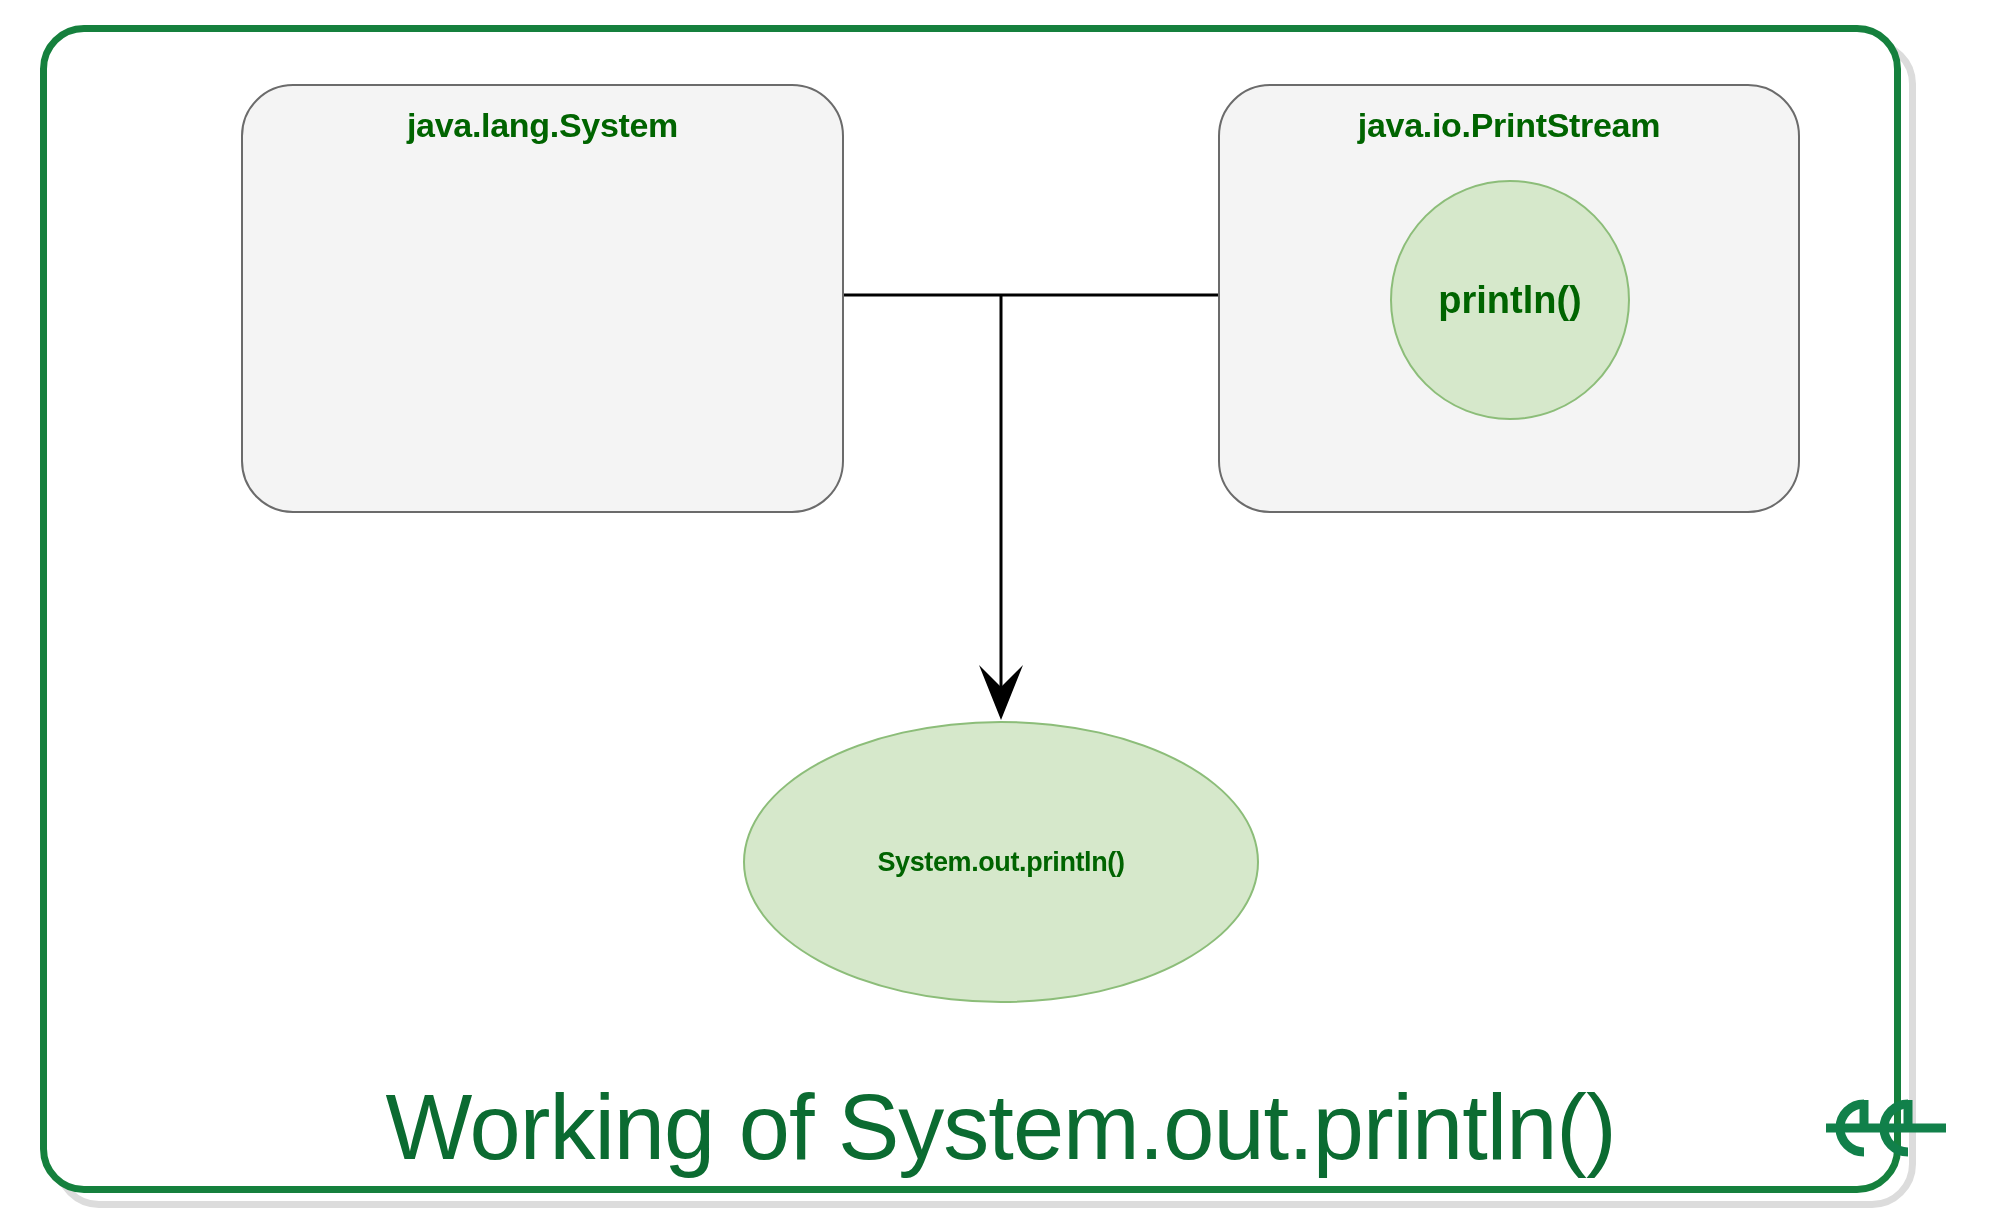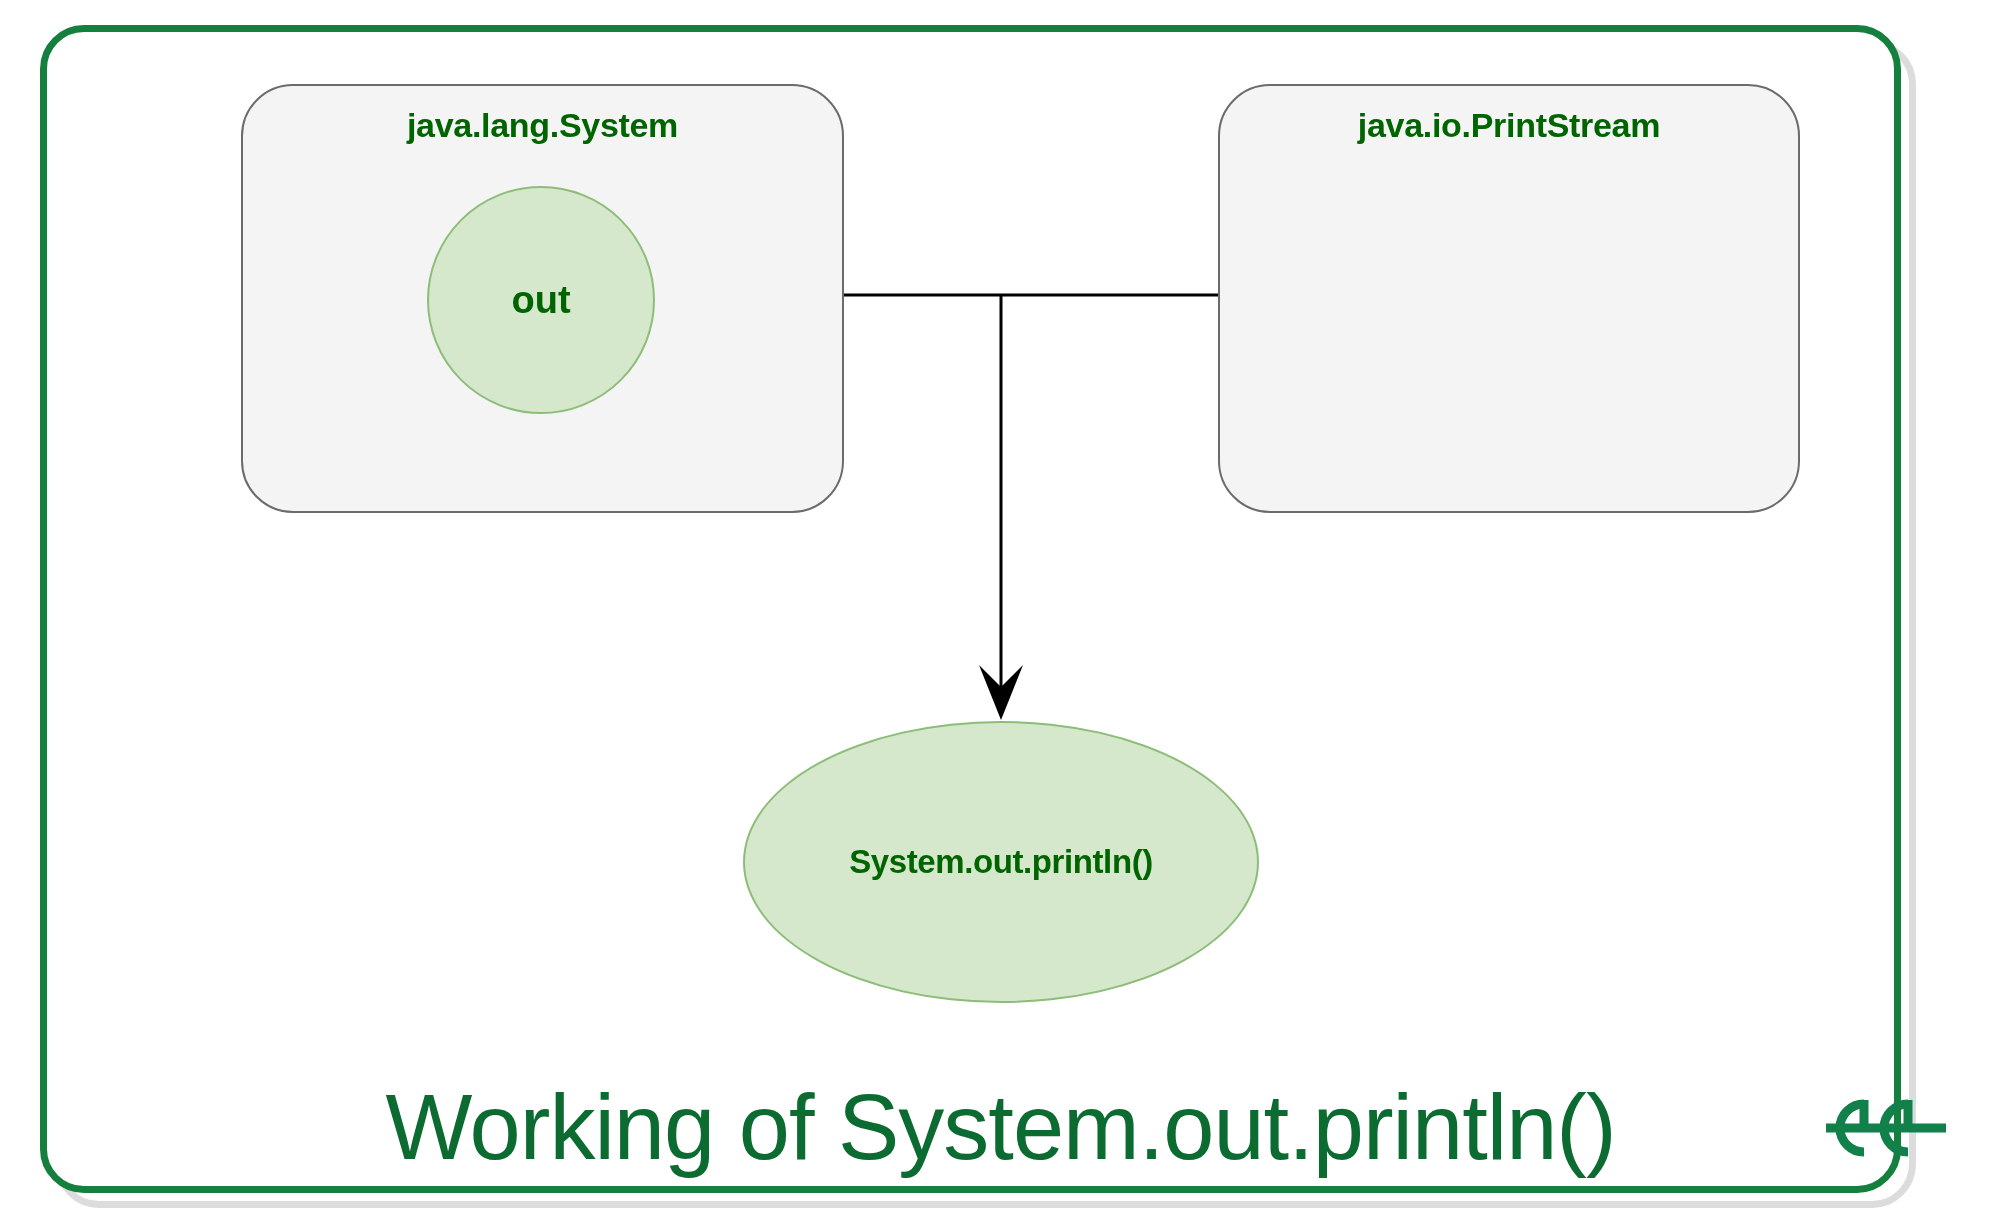--- a/index.html
+++ b/index.html
@@ -85,21 +85,21 @@
     width: 516px;
     height: 282px;
     background: #d6e8cb;
     border: 2px solid #8cbd79;
     border-radius: 50%;
     box-sizing: border-box;
     display: flex;
     align-items: center;
     justify-content: center;
     color: #006400;
-    font-size: 33px;
+    font-size: 27px;
     font-weight: bold;
     letter-spacing: -0.4px;
   }
   
   #connectors {
     position: absolute;
     left: 0;
     top: 0;
     width: 2001px;
     height: 1231px;
@@ -138,25 +138,25 @@
 
   <svg id="connectors" viewBox="0 0 2001 1231" xmlns="http://www.w3.org/2000/svg">
     <line x1="843" y1="295" x2="1219" y2="295" stroke="#000000" stroke-width="3"></line>
     <line x1="1001" y1="295" x2="1001" y2="700" stroke="#000000" stroke-width="3"></line>
     <path d="M 979 665 L 1001 720 L 1023 665 L 1001 687 Z" fill="#000000"></path>
   </svg>
 
   <div class="class-box" id="box-system">
     <div class="box-title">java.lang.System</div>
   </div>
-  <div class="member-circle" id="circle-out">out</div>
 
   <div class="class-box" id="box-printstream">
     <div class="box-title">java.io.PrintStream</div>
   </div>
+  <div class="member-circle" id="circle-println">println()</div>
 
   <div id="ellipse-result">System.out.println()</div>
 
   <div id="caption">Working of System.out.println()</div>
 
   <svg id="gfg-logo" viewBox="0 0 128 96" xmlns="http://www.w3.org/2000/svg">
     <g fill="none" stroke="#11804a" stroke-width="9">
 
       <path d="M 42 22 A 24 24 0 1 0 42 70"></path>
       <path d="M 42 18 L 42 50"></path>

